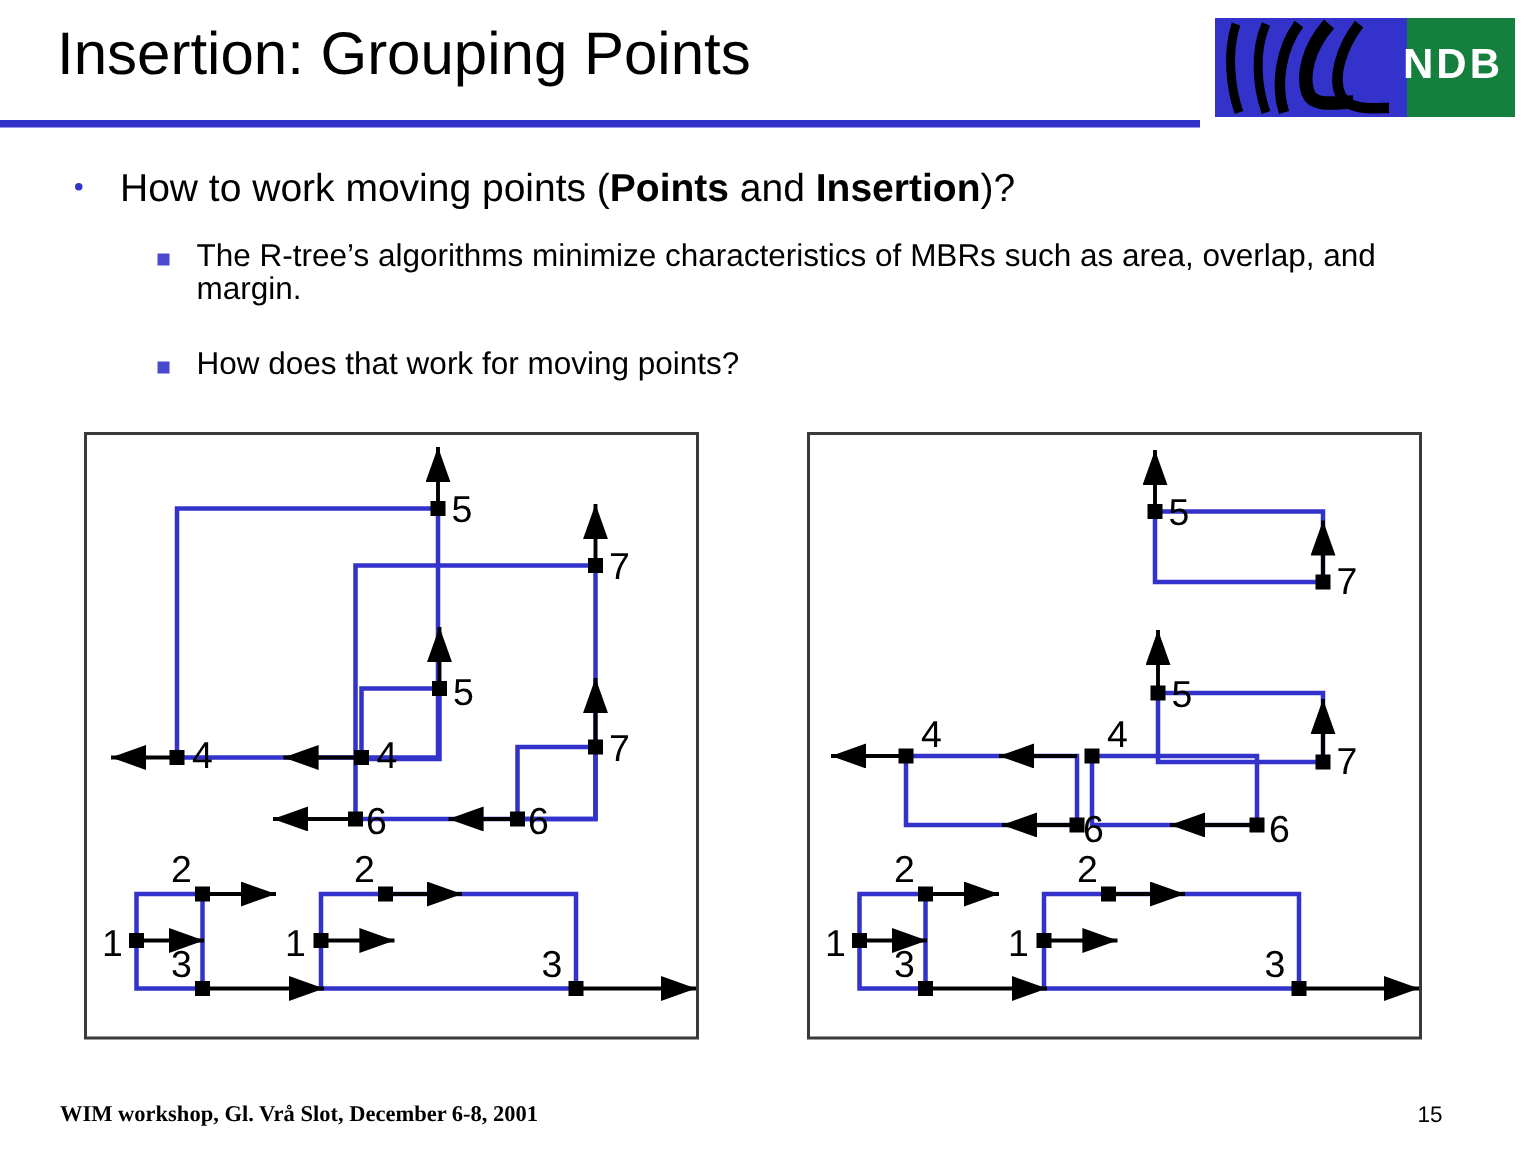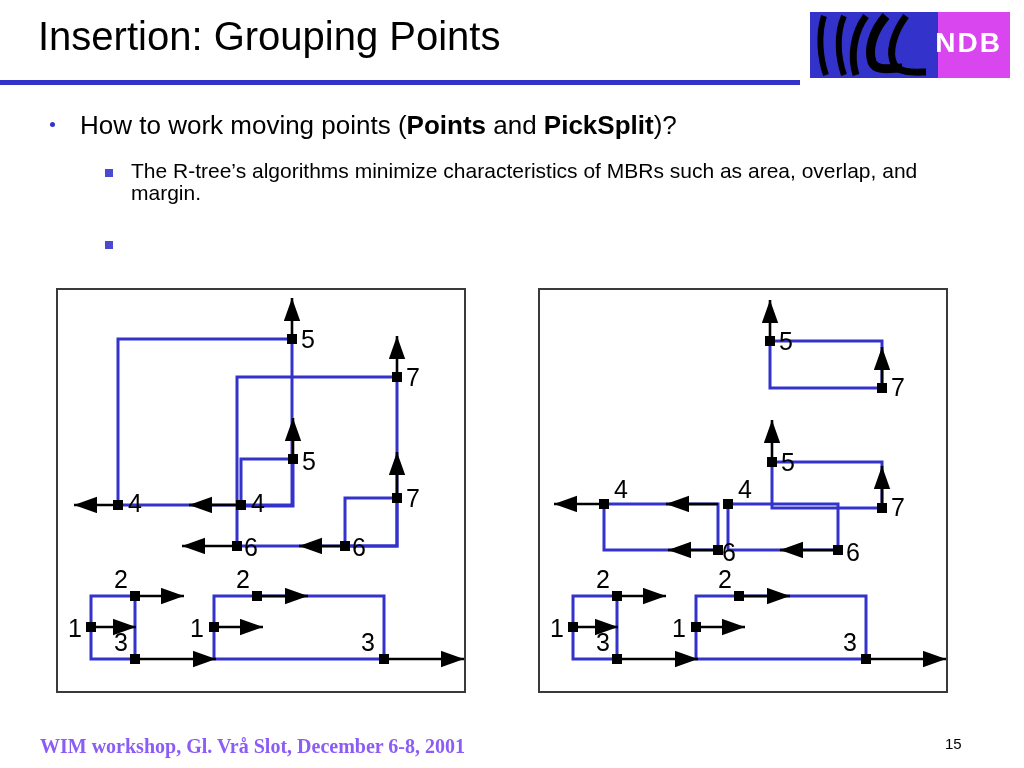--- a/index.html
+++ b/index.html
@@ -24,21 +24,21 @@
     position:absolute;
     left:0px; top:80px;
     width:800px; height:5px;
     background:#3333cc;
   }
   
   #logo{
     position:absolute;
     left:810px; top:12px;
     width:200px; height:66px;
-    background:#d946ef;
+    background:#15803d;
     overflow:hidden;
   }
   #logo-blue{
     position:absolute;
     left:0; top:0;
     width:128px; height:66px;
     background:#3333cc;
   }
   #logo-svg{position:absolute;left:0;top:0;}
   #logo-text{
@@ -83,22 +83,22 @@
     box-sizing:border-box;
   }
   #panel-left{left:56px;top:288px;width:410px;height:405px;}
   #panel-right{left:538px;top:288px;width:410px;height:405px;}
   .panel svg{position:absolute;left:0;top:0;}
   
   #footer-text{
     position:absolute;
     left:40px; top:735px;
     font-family:"Liberation Serif", serif;
-    font-size:20px; font-weight:bold;
-    color:#8b5cf6;
+    font-size:15px; font-weight:bold;
+    color:#000000;
   }
   #footer-page{
     position:absolute;
     left:945px; top:735px;
     font-family:Liberation Sans, sans-serif;
     font-size:15px;
     color:#000000;
   }
 </style>
 </head>
@@ -114,30 +114,31 @@
     <path d="M34 4 C 26 22, 28 46, 34 63" stroke="#000" stroke-width="6" fill="none"></path>
     <path d="M56 4 C 44 20, 40 44, 46 63" stroke="#000" stroke-width="7" fill="none"></path>
     <path d="M76 4 C 62 20, 58 38, 62 50 C 66 60, 82 56, 92 56" stroke="#000" stroke-width="9" fill="none"></path>
     <path d="M96 4 C 84 20, 78 40, 84 52 C 90 62, 106 60, 116 60" stroke="#000" stroke-width="7" fill="none"></path>
   </svg>
   <div id="logo-text">NDB</div>
 </div>
 
 <div class="bullet1" style="left:80px;top:110px;">
   <span class="dot"></span>
-  <span>How to work moving points (</span><b>Points</b><span> and </span><b>PickSplit</b><span>)?</span>
+  <span>How to work moving points (</span><b>Points</b><span> and </span><b>Insertion</b><span>)?</span>
 </div>
 
 <div class="bullet2" style="left:131px;top:160px;width:830px;">
   <span class="sq"></span>
   <span>The R-tree’s algorithms minimize characteristics of MBRs such as area, overlap, and margin.</span>
 </div>
 
 <div class="bullet2" style="left:131px;top:232px;width:830px;">
   <span class="sq"></span>
+  <span>How does that work for moving points?</span>
 </div>
 
 <div class="panel" id="panel-left">
   <svg width="406" height="401" viewBox="0 0 406 401">
     <defs>
       <marker id="ahL" markerWidth="10" markerHeight="10" refX="9" refY="3.2" orient="auto">
         <path d="M0,0 L9,3.2 L0,6.4 z" fill="#000"></path>
       </marker>
     </defs>
     <g stroke="#3333cc" stroke-width="3" fill="none">

